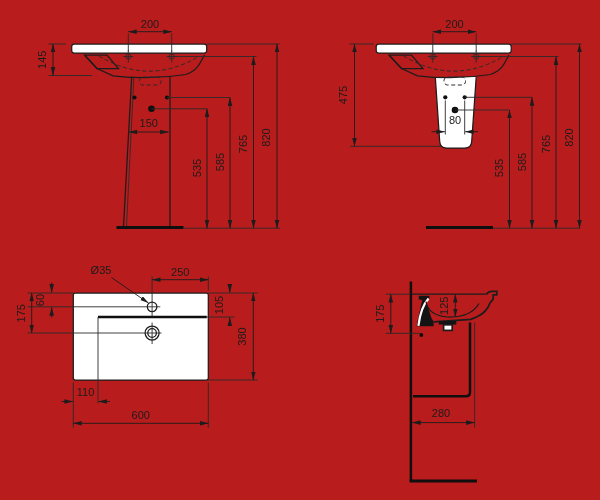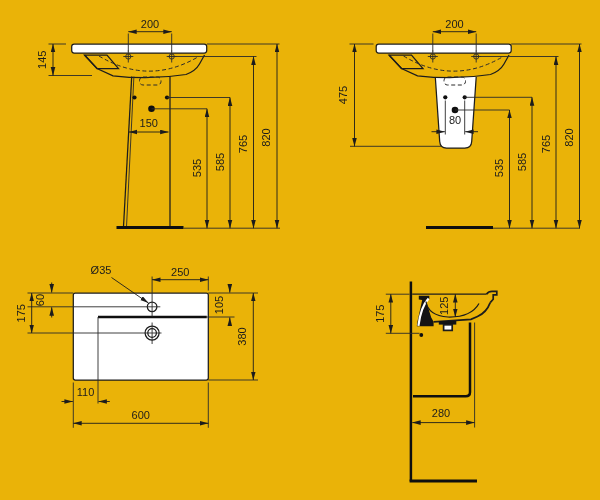--- a/index.html
+++ b/index.html
@@ -1,16 +1,16 @@
 <!DOCTYPE html>
 <html><head>
 <meta charset="utf-8">
 <style>
   html,body{margin:0;padding:0;background:#ffffff;}
-  .canvas{width:600px;height:500px;background:#eab308;position:relative;overflow:hidden;}
+  .canvas{width:600px;height:500px;background:#b91c1c;position:relative;overflow:hidden;}
   svg{display:block;}
   svg text{font-family:"Liberation Sans","DejaVu Sans",sans-serif;font-size:11px;fill:#1c1c1c;}
   .thin{stroke:#2a2a2a;stroke-width:0.9;fill:none;}
   .med{stroke:#1c1c1c;stroke-width:1.25;fill:none;}
   .strong{stroke:#1c1c1c;stroke-width:1.7;fill:none;}
   .thick{stroke:#0f0f0f;stroke-width:2.5;fill:none;}
   .xthick{stroke:#0f0f0f;stroke-width:3;fill:none;}
   .dashed{stroke:#2a2a2a;stroke-width:1;fill:none;stroke-dasharray:4 2.6;}
   .fillwhite{fill:#ffffff;}
   .dot{fill:#0f0f0f;stroke:none;}

